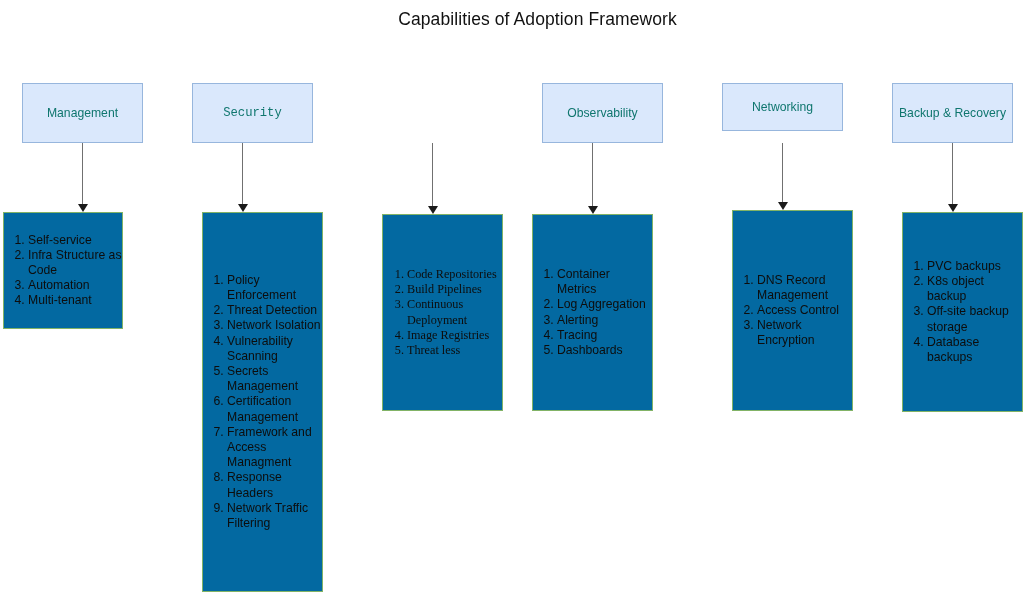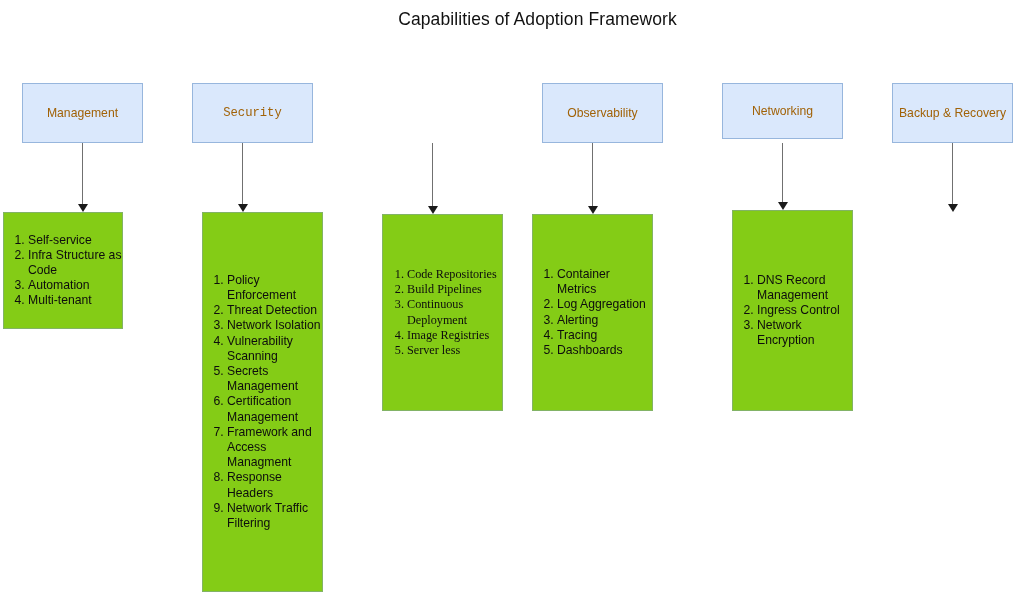--- a/index.html
+++ b/index.html
@@ -32,28 +32,28 @@
   }
   .header-box {
     position: absolute;
     background: #dae8fc;
     border: 1px solid #97b6dd;
     box-sizing: border-box;
     display: flex;
     align-items: center;
     justify-content: center;
     font-size: 12.2px;
-    color: #a16207;
+    color: #0f766e;
     text-align: center;
     line-height: 1.2;
     padding: 2px 4px;
   }
   .items-box {
     position: absolute;
-    background: #84cc16;
+    background: #0369a1;
     border: 1px solid #82b366;
     box-sizing: border-box;
     display: flex;
     align-items: center;
     justify-content: center;
   }
   .items-box ol {
     margin: 0;
     padding: 0 0 0 24px;
     font-size: 12.2px;
@@ -112,41 +112,49 @@
       </ol>
     </div>
     <div class="connector" style="left: 432px; top: 143px; height: 63px;"></div>
     <div class="arrow-head" style="left: 428px; top: 206px;"></div>
     <div class="items-box" style="left: 382px; top: 214px; width: 121px; height: 197px; font-family: Liberation Serif, serif;">
       <ol>
         <li>Code Repositories</li>
         <li>Build Pipelines</li>
         <li>Continuous Deployment</li>
         <li>Image Registries</li>
-        <li>Server less</li>
+        <li>Threat less</li>
       </ol>
     </div>
     <div class="header-box" style="left: 542px; top: 83px; width: 121px; height: 60px;">Observability</div>
     <div class="connector" style="left: 592px; top: 143px; height: 63px;"></div>
     <div class="arrow-head" style="left: 588px; top: 206px;"></div>
     <div class="items-box" style="left: 532px; top: 214px; width: 121px; height: 197px;">
       <ol>
         <li>Container Metrics</li>
         <li>Log Aggregation</li>
         <li>Alerting</li>
         <li>Tracing</li>
         <li>Dashboards</li>
       </ol>
     </div>
-    <div class="header-box" style="left: 722px; top: 83px; width: 121px; height: 56px;">Networking</div>
+    <div class="header-box" style="left: 722px; top: 83px; width: 121px; height: 48px;">Networking</div>
     <div class="connector" style="left: 782px; top: 143px; height: 59px;"></div>
     <div class="arrow-head" style="left: 778px; top: 202px;"></div>
     <div class="items-box" style="left: 732px; top: 210px; width: 121px; height: 201px;">
       <ol>
         <li>DNS Record Management</li>
-        <li>Ingress Control</li>
+        <li>Access Control</li>
         <li>Network Encryption</li>
       </ol>
     </div>
     <div class="header-box" style="left: 892px; top: 83px; width: 121px; height: 60px;">Backup &amp; Recovery</div>
     <div class="connector" style="left: 952px; top: 143px; height: 61px;"></div>
     <div class="arrow-head" style="left: 948px; top: 204px;"></div>
+    <div class="items-box" style="left: 902px; top: 212px; width: 121px; height: 200px;">
+      <ol>
+        <li>PVC backups</li>
+        <li>K8s object backup</li>
+        <li>Off-site backup storage</li>
+        <li>Database backups</li>
+      </ol>
+    </div>
   </div>
 
 </body></html>

